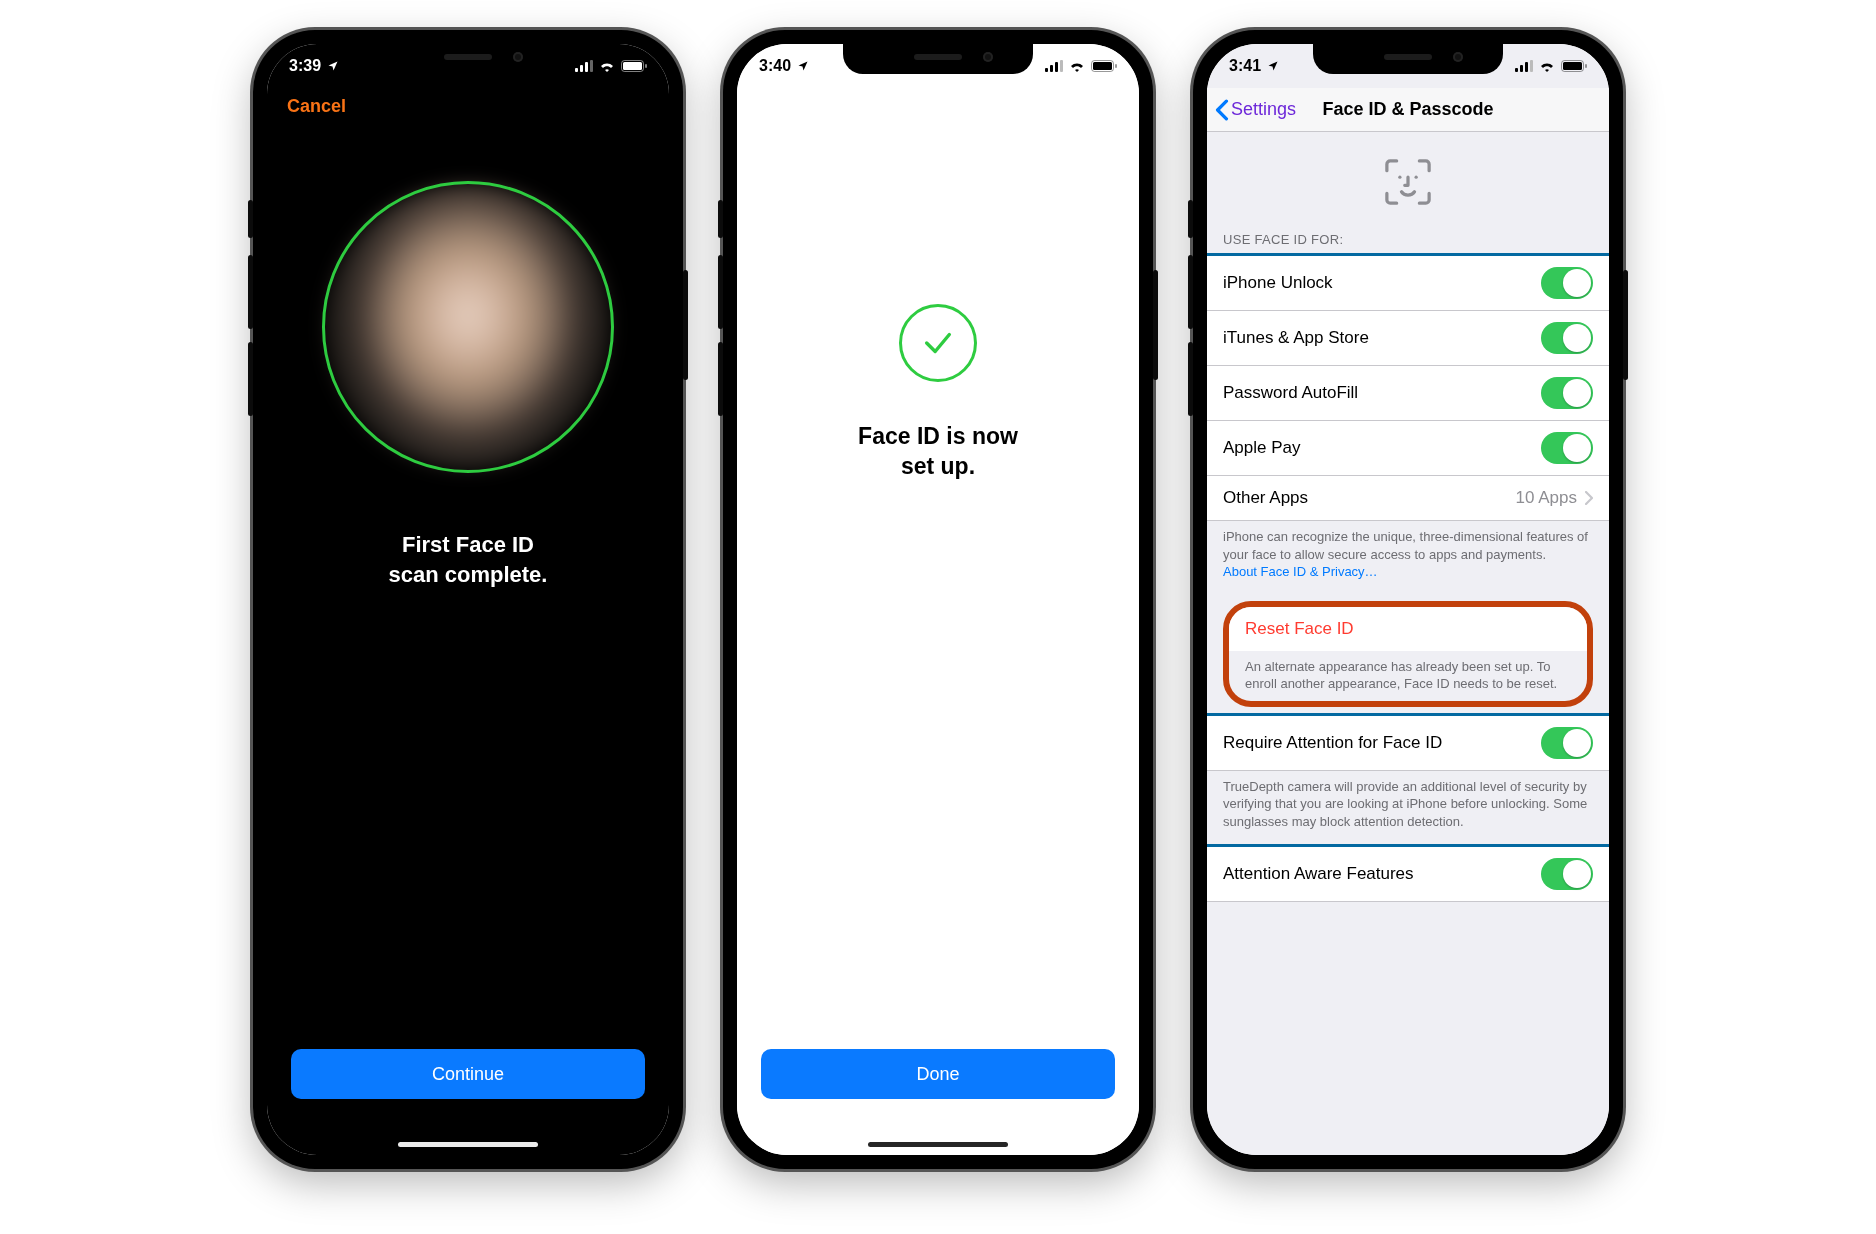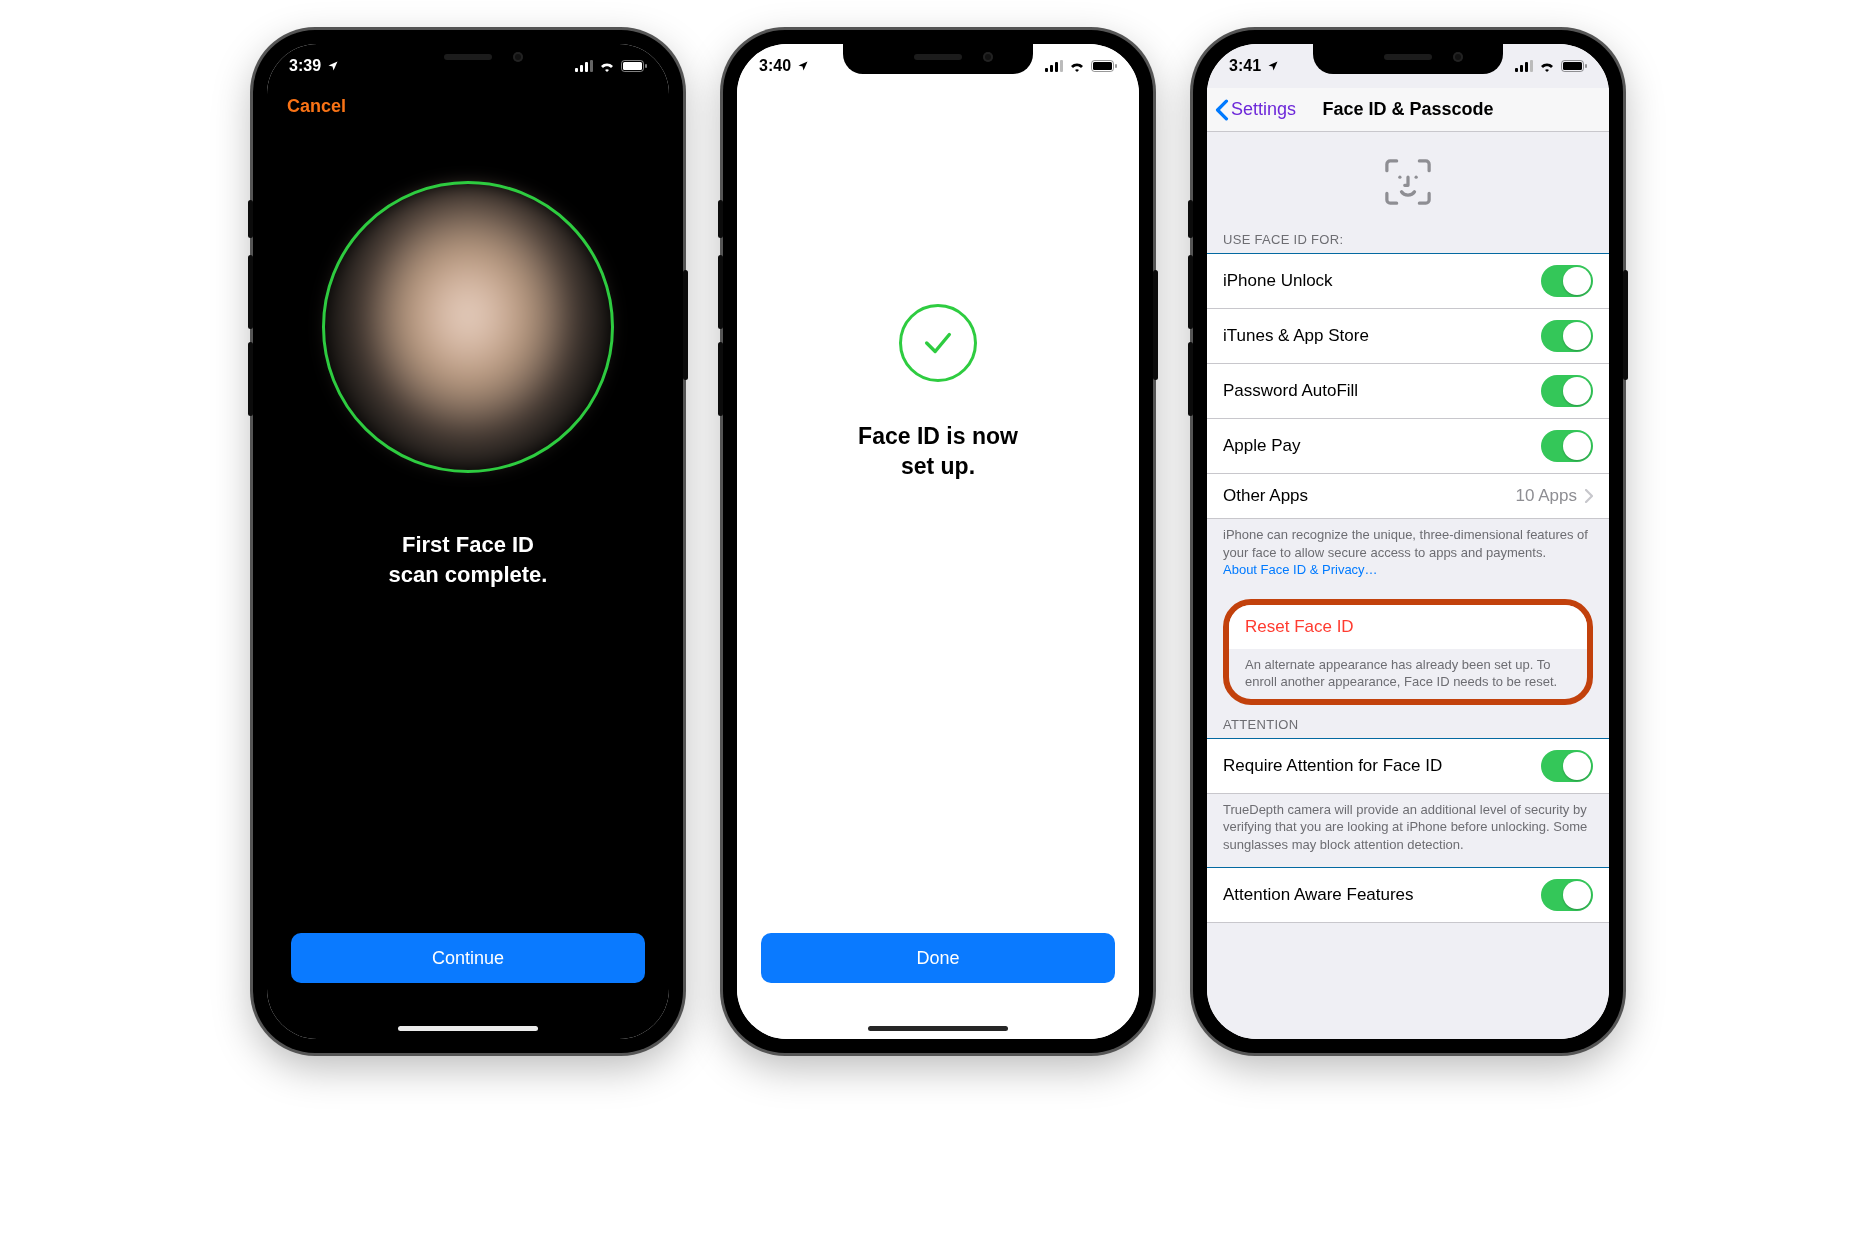--- a/index.html
+++ b/index.html
@@ -1,21 +1,21 @@
 <!DOCTYPE html>
 <html><head>
 <meta charset="utf-8">
 <style>
   * { margin:0; padding:0; box-sizing:border-box; -webkit-font-smoothing:antialiased; }
   html,body { width:100%; height:100%; background:#fff; }
   body { font-family:-apple-system,"Helvetica Neue",Arial,sans-serif; }
   .stage { display:flex; justify-content:center; align-items:flex-start; gap:40px; padding:30px; background:#fff; }
 
   
-  .phone { position:relative; width:430px; height:1023px; border-radius:62px; background:#000; box-shadow:0 0 0 3px #555, 0 14px 40px rgba(0,0,0,.28); }
+  .phone { position:relative; width:430px; height:1139px; border-radius:62px; background:#000; box-shadow:0 0 0 3px #555, 0 14px 40px rgba(0,0,0,.28); }
   .phone::before, .phone::after { content:""; position:absolute; background:#111; border-radius:3px; }
   
   .btn-side { position:absolute; background:#0b0b0b; border-radius:3px; }
   .vol1 { left:-5px; top:170px; width:5px; height:38px; }
   .vol2 { left:-5px; top:225px; width:5px; height:74px; }
   .vol3 { left:-5px; top:312px; width:5px; height:74px; }
   .pwr  { right:-5px; top:240px; width:5px; height:110px; }
 
   .screen { position:absolute; inset:14px; border-radius:50px; overflow:hidden; background:#fff; }
   .notch  { position:absolute; top:0; left:50%; transform:translateX(-50%); width:190px; height:30px; background:#000; border-bottom-left-radius:20px; border-bottom-right-radius:20px; z-index:10; }
@@ -52,21 +52,21 @@
 
   
   .s3-body { position:absolute; inset:0; background:#efeff4; color:#000; display:flex; flex-direction:column; font-size:17px; }
   .s3-nav { position:relative; height:44px; margin-top:44px; display:flex; align-items:center; justify-content:center; background:#f7f7f8; border-bottom:1px solid #c8c7cc; }
   .s3-back { position:absolute; left:8px; top:0; bottom:0; display:flex; align-items:center; gap:2px; color:#6d28d9; font-size:18px; cursor:pointer; }
   .s3-title { font-size:18px; font-weight:600; }
   .s3-scroll { flex:1; overflow:hidden; }
 
   .faceid-hero { display:flex; align-items:center; justify-content:center; padding:24px 0 18px; }
   .sec-header { padding:6px 16px 6px; font-size:13px; color:#6d6d72; text-transform:uppercase; letter-spacing:.3px; }
-  .cell-group { background:#fff; border-top:1px solid #0369a1; border-bottom:1px solid #c8c7cc; }
+  .cell-group { background:#fff; border-top:3px solid #0369a1; border-bottom:1px solid #c8c7cc; }
   .cell { display:flex; align-items:center; justify-content:space-between; padding:11px 16px; border-bottom:1px solid #c8c7cc; min-height:44px; }
   .cell:last-child { border-bottom:none; }
   .cell .lbl { font-size:17px; }
   .cell .acc { display:flex; align-items:center; gap:8px; color:#8e8e93; font-size:17px; }
   .footer-note { padding:7px 16px 14px; font-size:13px; color:#6d6d72; line-height:1.35; }
   .footer-note a { color:#007aff; text-decoration:none; }
 
   .toggle { position:relative; width:52px; height:32px; background:#34c759; border-radius:16px; }
   .toggle .knob { position:absolute; top:2px; right:2px; width:28px; height:28px; background:#fff; border-radius:50%; box-shadow:0 1px 2px rgba(0,0,0,.25); }
 
@@ -324,21 +324,20 @@
 
           <div class="highlight-box">
             <div class="cell-group">
               <div class="cell">
                 <span class="lbl reset-label">Reset Face ID</span>
               </div>
             </div>
             <div class="footer-note" style="padding-bottom:8px">An alternate appearance has already been set up. To enroll another appearance, Face ID needs to be reset.</div>
           </div>
 
-          <div class="sec-header">ATTENTION</div>
           <div class="cell-group">
             <div class="cell">
               <span class="lbl">Require Attention for Face ID</span>
               <span class="toggle">
                   <span class="knob"></span>
                 </span>
             </div>
           </div>
           <div class="footer-note">TrueDepth camera will provide an additional level of security by verifying that you are looking at iPhone before unlocking. Some sunglasses may block attention detection.</div>
 

